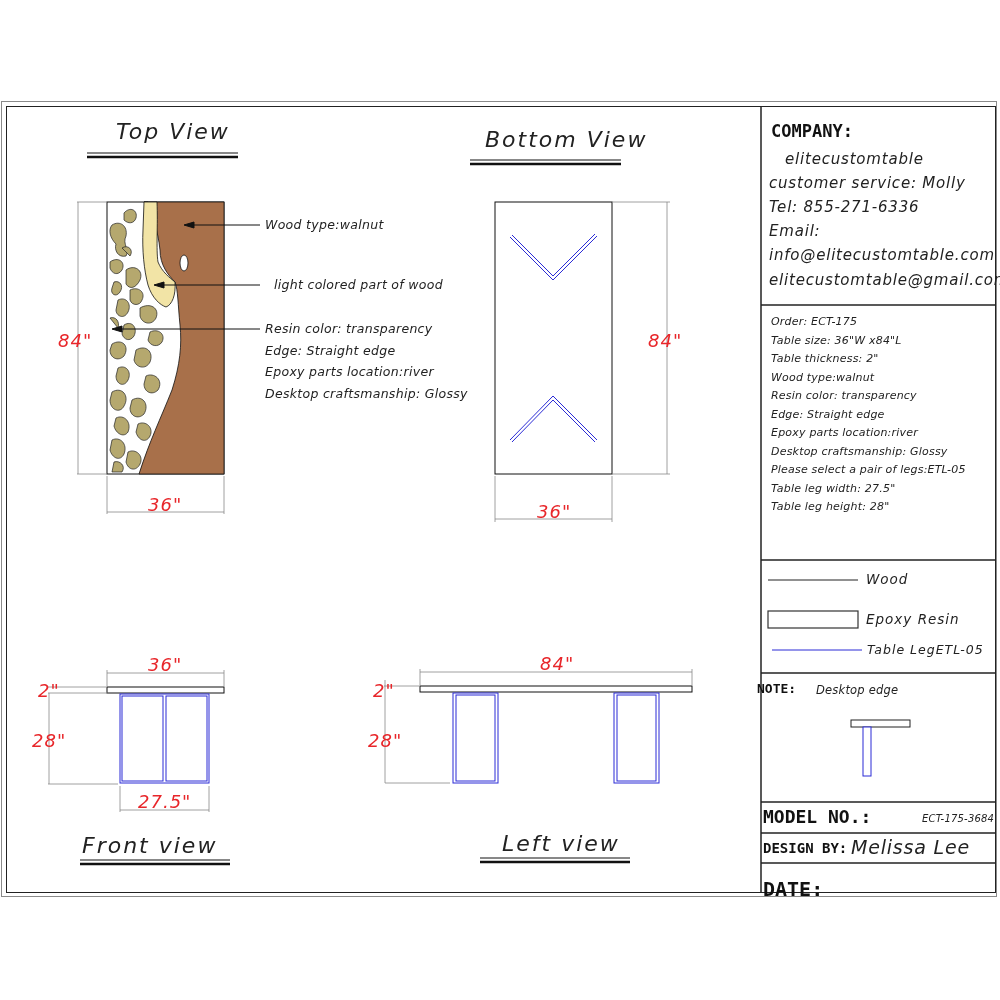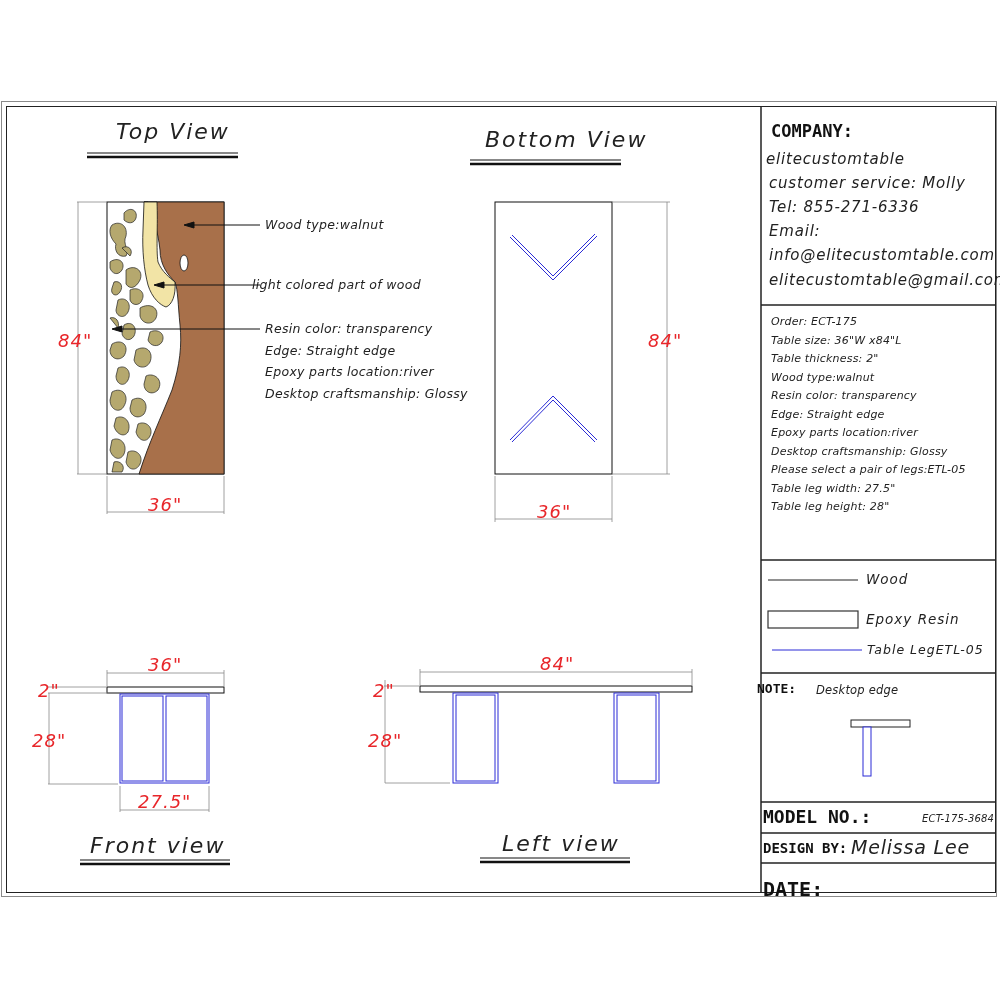--- a/index.html
+++ b/index.html
@@ -166,46 +166,46 @@
   </g>
 
   <g>
     <rect x="851" y="720" width="59" height="7" fill="#fff" stroke="#222" stroke-width="1"></rect>
     <rect x="863" y="727" width="8" height="49" fill="#fff" stroke="#2b2bd6" stroke-width="1"></rect>
   </g>
 </svg>
 
 <div class="txt title-view" style="left:116px;top:119px;">Top View</div>
 <div class="txt title-view" style="left:485px;top:127px;">Bottom View</div>
-<div class="txt title-view" style="left:90px;top:833px;">Front view</div>
+<div class="txt title-view" style="left:82px;top:833px;">Front view</div>
 <div class="txt title-view" style="left:502px;top:831px;">Left view</div>
 
 <div class="txt note-line" style="left:265px;top:217px;">Wood type:walnut</div>
-<div class="txt note-line" style="left:252px;top:277px;">light colored part of wood</div>
+<div class="txt note-line" style="left:274px;top:277px;">light colored part of wood</div>
 <div class="txt note-line" style="left:265px;top:321px;">Resin color: transparency</div>
 <div class="txt note-line" style="left:265px;top:343px;">Edge: Straight edge</div>
 <div class="txt note-line" style="left:265px;top:364px;">Epoxy parts location:river</div>
 <div class="txt note-line" style="left:265px;top:386px;">Desktop craftsmanship: Glossy</div>
 
 <div class="txt dim" style="left:58px;top:330px;">84"</div>
 <div class="txt dim" style="left:148px;top:494px;">36"</div>
 <div class="txt dim" style="left:648px;top:330px;">84"</div>
 <div class="txt dim" style="left:537px;top:501px;">36"</div>
 
 <div class="txt dim" style="left:148px;top:654px;">36"</div>
 <div class="txt dim" style="left:38px;top:680px;">2"</div>
 <div class="txt dim" style="left:32px;top:730px;">28"</div>
 <div class="txt dim" style="left:138px;top:791px;">27.5"</div>
 
 <div class="txt dim" style="left:540px;top:653px;">84"</div>
 <div class="txt dim" style="left:373px;top:680px;">2"</div>
 <div class="txt dim" style="left:368px;top:730px;">28"</div>
 
 <div class="txt company-head" style="left:771px;top:121px;">COMPANY:</div>
-<div class="txt company-line" style="left:766px;top:150px;">elitecustomtable</div>
+<div class="txt company-line" style="left:785px;top:150px;">elitecustomtable</div>
 <div class="txt company-line" style="left:769px;top:174px;">customer service: Molly</div>
 <div class="txt company-line" style="left:769px;top:198px;">Tel: 855-271-6336</div>
 <div class="txt company-line" style="left:769px;top:222px;">Email:</div>
 <div class="txt company-line" style="left:769px;top:246px;">info@elitecustomtable.com</div>
 <div class="txt company-line" style="left:769px;top:271px;">elitecustomtable@gmail.com</div>
 
 <div class="abs" style="left:771px;top:315px;">
   <div class="txt spec-line" style="top:0px;left:0;">Order: ECT-175</div>
   <div class="txt spec-line" style="top:18.5px;left:0;">Table size: 36"W x84"L</div>
   <div class="txt spec-line" style="top:37px;left:0;">Table thickness: 2"</div>

